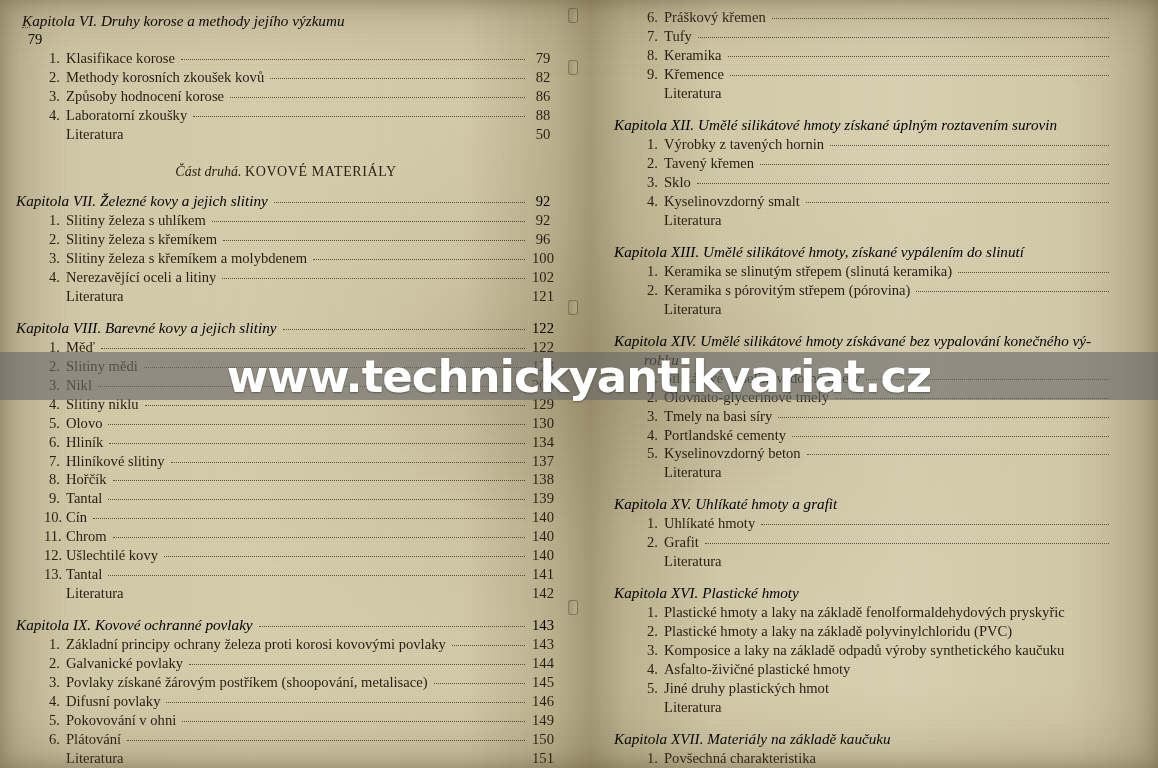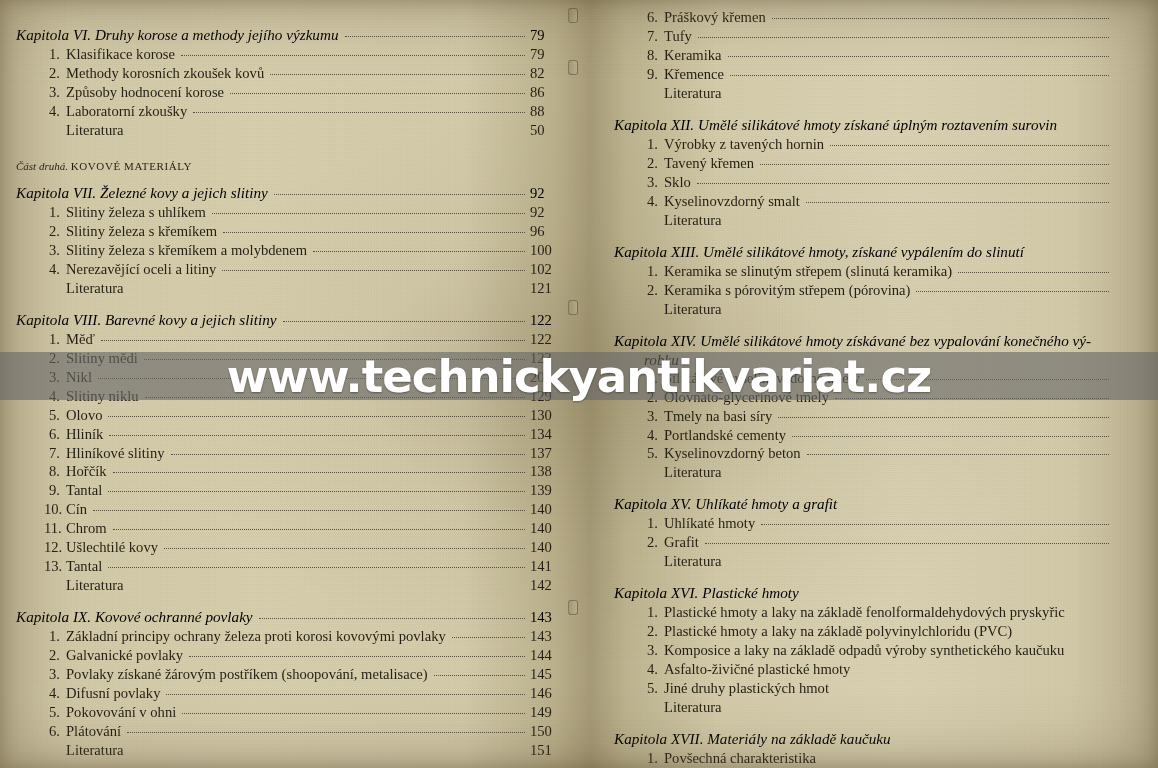--- a/index.html
+++ b/index.html
@@ -60,21 +60,22 @@
     inset: 0;
     display: flex;
   }
   .col {
     position: relative;
     padding: 8px 22px 0 16px;
   }
   .col-left { width: 578px; }
   .col-right { width: 580px; padding-left: 36px; padding-right: 18px; }
   .part-head {
-    font-size: 11px;
+    text-align: center;
+    font-size: 14px;
     color: #241f14;
     margin: 20px 0 12px 0;
   }
   .part-head .it { font-style: italic; }
   .part-head .sc { font-style: normal; letter-spacing: .6px; }
 
   ul.items {
     list-style: none;
     margin: 0;
     padding: 0;
@@ -100,21 +101,21 @@
     flex: 1 1 auto;
     margin: 0 5px 0 6px;
     position: relative;
     top: -3px;
     border-bottom: 1.5px dotted rgba(40,34,20,0.72);
     min-width: 8px;
   }
   .page {
     flex: 0 0 auto;
     width: 26px;
-    text-align: left;
+    text-align: center;
     font-size: 14.6px;
   }
   .chapter-row {
     display: flex;
     align-items: baseline;
     margin-top: 13px;
     margin-bottom: 1px;
   }
   .chapter-row .ctitle {
     font-style: italic;
@@ -147,21 +148,21 @@
   .no-pg { width: 26px; }
 </style>
 </head>
 <body>
 
 <div id="page">
   <div class="columns">
 
     <div class="col col-left">
 
-      <div class="chapter-row" style="margin-top:18px;">
+      <div class="chapter-row" style="margin-top:4px;flex-direction:column;">
         <span class="ctitle">Kapitola VI. Druhy korose a methody jejího výzkumu</span>
         <span class="leaders"></span>
         <span class="page">79</span>
       </div>
       <ul class="items">
         <li class="row indent">
           <span class="num">1.</span>
           <span class="label">Klasifikace korose</span>
           <span class="leaders"></span>
           <span class="page">79</span>

